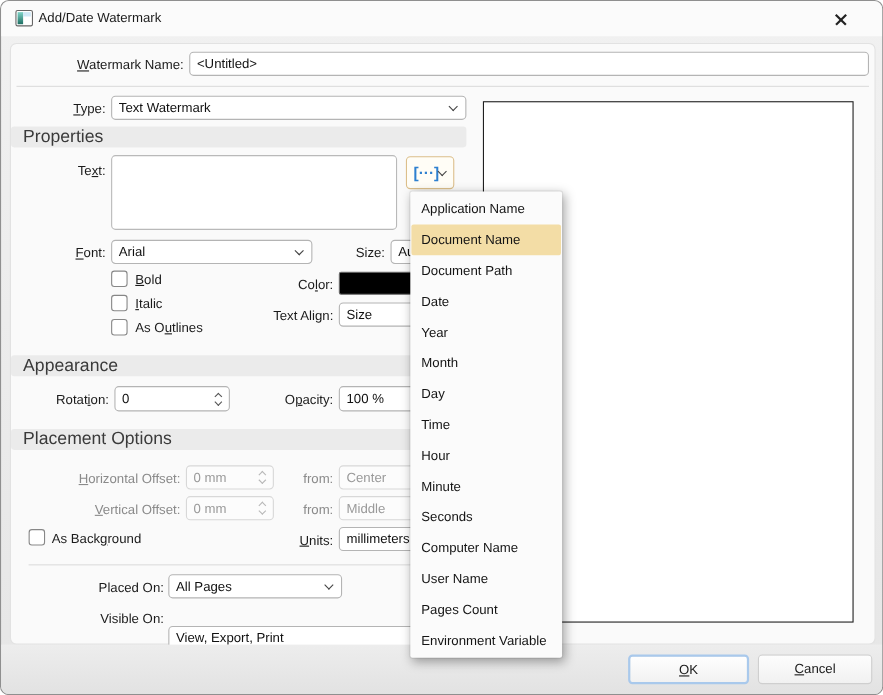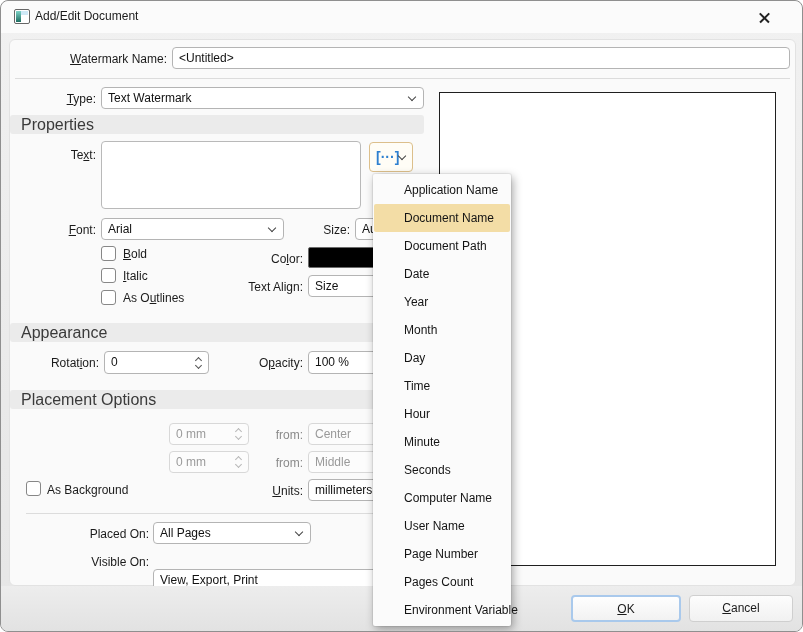--- a/index.html
+++ b/index.html
@@ -42,34 +42,34 @@
   .dots-glyph{position:absolute;left:6px;top:5px;font-size:14px;font-weight:bold;color:#2e80d0;letter-spacing:0px;line-height:18px;}
   .dots-btn .chev{right:7px;}
   .swatch{position:absolute;background:#000;border:1px solid #6b6b6b;border-radius:2px;}
   .preview{position:absolute;left:438px;top:91px;width:337px;height:474px;background:#fff;border:1px solid #1f1f1f;}
   .btn{position:absolute;height:27px;border-radius:4px;font-size:12px;color:#1b1b1b;text-align:center;line-height:24px;}
   .btn u{text-decoration:underline;}
   .btn.default{border:2px solid #a9c9ec;background:linear-gradient(#fefefe,#f2f2f2);}
   .btn.normal{border:1px solid #cfcfcf;background:linear-gradient(#fdfdfd,#f1f1f1);line-height:25px;}
   .menu{position:absolute;left:372px;top:173px;width:138px;background:#fbfbfb;border-radius:2px;
         box-shadow:2px 3px 10px rgba(0,0,0,.35),0 0 0 1px rgba(0,0,0,.06);padding:2px 0;z-index:10;}
-  .menu-item{height:28px;line-height:28px;font-size:12px;color:#141414;padding-left:30px;margin:0 1px;
+  .menu-item{height:28px;line-height:28px;font-size:12px;color:#141414;padding-left:9px;margin:0 1px;
              border-radius:2px;white-space:nowrap;}
 </style>
 </head>
 <body>
 
 <div class="dialog">
 
   <div class="titlebar">
     <span class="app-icon">
         <i class="pane"></i>
         <i class="pane2"></i>
       </span>
-    <span class="title-text">Add/Edit Document</span>
+    <span class="title-text">Add/Date Watermark</span>
     <span class="close-btn">
         <i class="a"></i>
         <i class="b"></i>
       </span>
   </div>
 
   <div class="panel"></div>
 
   <div class="abs field" style="left:171px;top:46px;width:618px;height:22px;">&lt;Untitled&gt;</div>
   <div class="abs lbl" style="left:20px;top:50px;width:146px;"><u>W</u>atermark Name:</div>
@@ -129,32 +129,34 @@
         <s class="dn"></s>
       </span>
   </div>
   <div class="abs lbl" style="left:202px;top:354px;width:100px;">O<u>p</u>acity:</div>
   <div class="abs field" style="left:307px;top:350px;width:105px;height:23px;">
     <span>100 %</span>
   </div>
 
   <div class="band" style="top:389px;">Placement Options</div>
 
+  <div class="abs lbl" style="left:13px;top:426px;width:150px;color:#8a8a8a;"><u>H</u>orizontal Offset:</div>
   <div class="abs field disabled" style="left:168px;top:422px;width:80px;height:22px;padding-right:16px;">
     <span>0 mm</span>
     <span class="spin dis">
         <s class="up"></s>
         <s class="dn"></s>
       </span>
   </div>
   <div class="abs lbl" style="left:252px;top:426px;width:50px;color:#8a8a8a;">from:</div>
   <div class="abs field combo disabled" style="left:307px;top:422px;width:105px;height:22px;">
     <span>Center</span>
   </div>
 
+  <div class="abs lbl" style="left:13px;top:454px;width:150px;color:#8a8a8a;"><u>V</u>ertical Offset:</div>
   <div class="abs field disabled" style="left:168px;top:450px;width:80px;height:22px;padding-right:16px;">
     <span>0 mm</span>
     <span class="spin dis">
         <s class="up"></s>
         <s class="dn"></s>
       </span>
   </div>
   <div class="abs lbl" style="left:252px;top:454px;width:50px;color:#8a8a8a;">from:</div>
   <div class="abs field combo disabled" style="left:307px;top:450px;width:105px;height:22px;">
     <span>Middle</span>
@@ -191,18 +193,17 @@
     <div class="menu-item">Date</div>
     <div class="menu-item">Year</div>
     <div class="menu-item">Month</div>
     <div class="menu-item">Day</div>
     <div class="menu-item">Time</div>
     <div class="menu-item">Hour</div>
     <div class="menu-item">Minute</div>
     <div class="menu-item">Seconds</div>
     <div class="menu-item">Computer Name</div>
     <div class="menu-item">User Name</div>
-    <div class="menu-item">Page Number</div>
     <div class="menu-item">Pages Count</div>
     <div class="menu-item">Environment Variable</div>
   </div>
 
 </div>
 
 </body></html>

